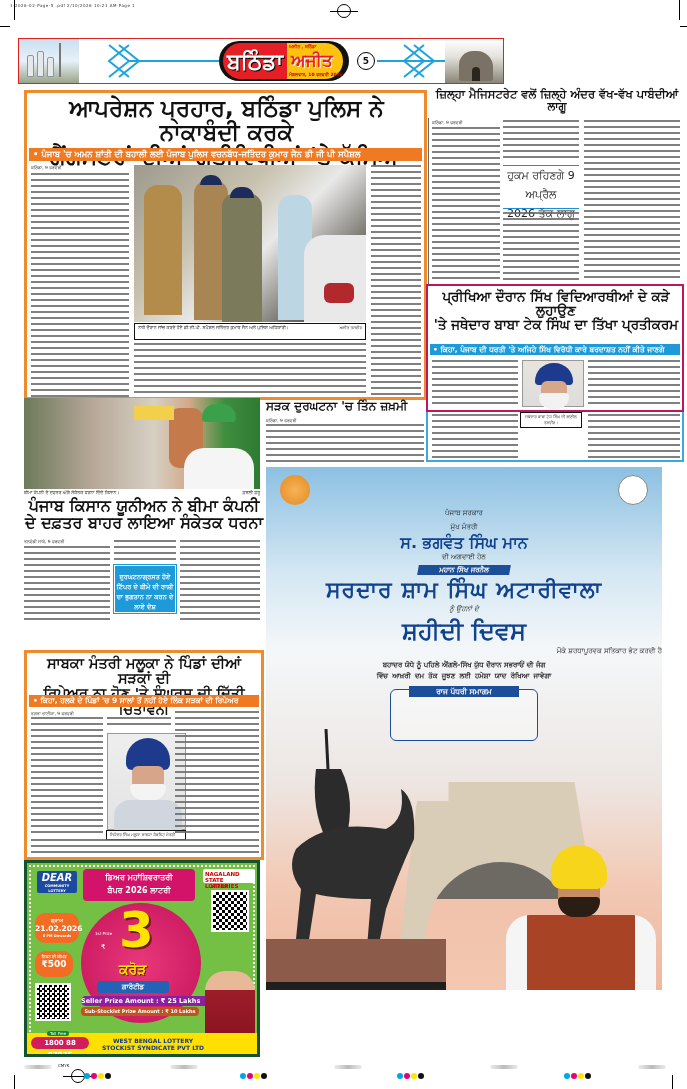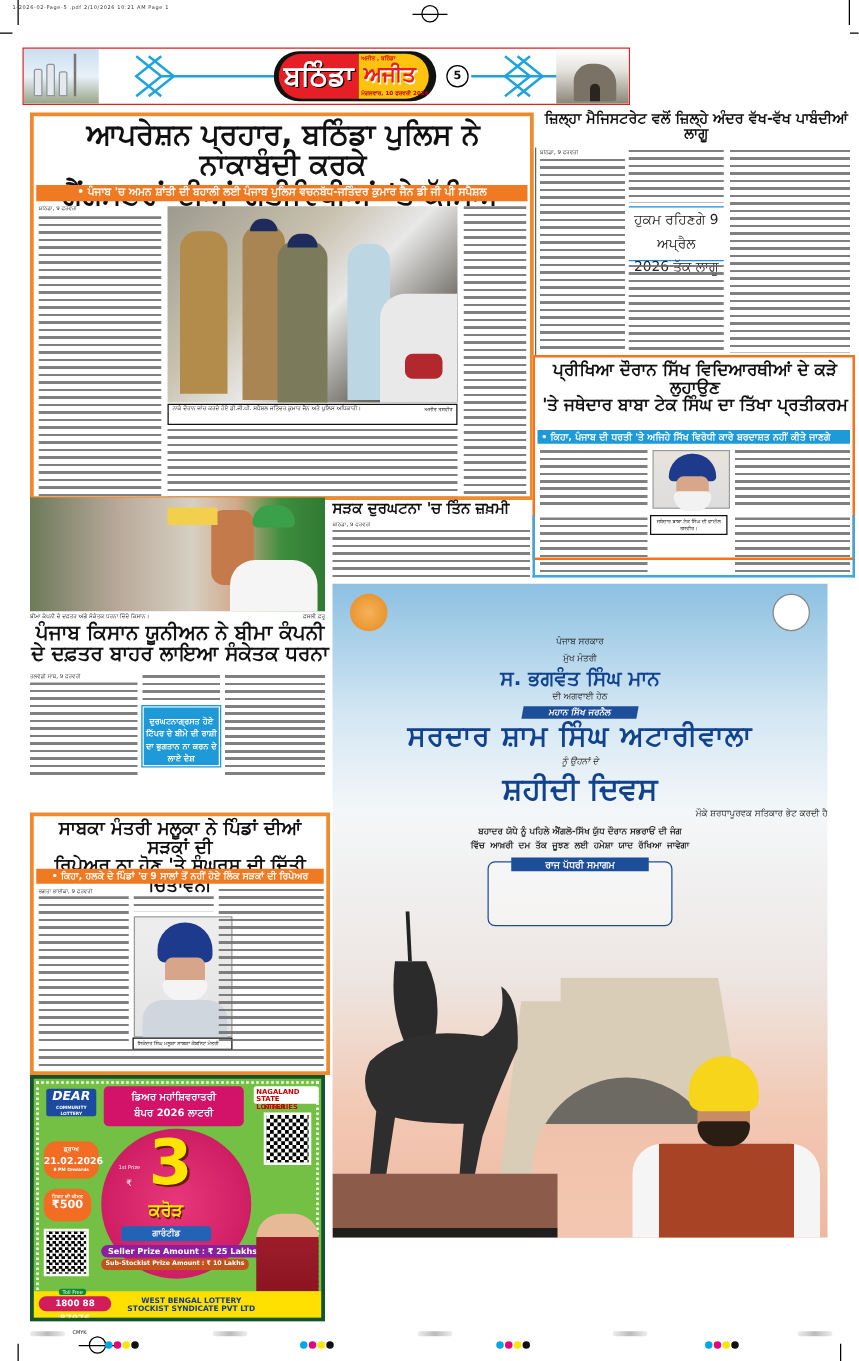--- a/index.html
+++ b/index.html
@@ -29,34 +29,34 @@
   .mh-page { left: 338px; top: 13px; width: 18px; height: 18px; border: 1px solid #000; border-radius: 50%; font-size: 9px; font-weight: bold; display:flex; align-items:center; justify-content:center; background:#fff; }
 
   
   .col-text { font-size: 4.4px; line-height: 6.2px; color: #222; text-align: justify; overflow: hidden; }
   .lines { background: repeating-linear-gradient(180deg, #6a6a6a 0px, #6a6a6a 2px, transparent 2px, transparent 6px); opacity: 0.85; }
 
   
   .story1 { left: 24px; top: 90px; width: 403px; height: 310px; border: 3px solid #ef8a2d; background: #fff; }
   .headline { font-weight: bold; color: #111; text-align: center; line-height: 1.05; }
   .s1-head { left: 4px; top: 3px; width: 391px; font-size: 23px; }
-  .orange-bar { background: #ef7a22; color: #fff; font-size: 8.5px; font-weight: bold; padding: 1px 4px; white-space: nowrap; overflow: hidden; text-align: center; }
+  .orange-bar { background: #ef7a22; color: #fff; font-size: 8.5px; font-weight: bold; padding: 1px 4px; white-space: nowrap; overflow: hidden; }
   .s1-sub { left: 2px; top: 55px; width: 393px; height: 13px; }
   .photo { background: #777; overflow: hidden; }
   .s1-photo { left: 107px; top: 72px; width: 232px; height: 157px; background: linear-gradient(135deg,#9d9a8e 0%,#c8c1ae 35%,#e8e8e8 55%,#6d6a62 80%,#3c3a35 100%); }
   .caption { font-size: 4.5px; color: #111; border: 1px solid #111; padding: 1px 3px; background: #fff; line-height: 6px; }
   .s1-caption { left: 107px; top: 230px; width: 232px; height: 17px; }
 
   
   .story2-head { left: 430px; top: 88px; width: 254px; font-size: 11.5px; }
   .story2-vrule { left: 428px; top: 118px; width: 1px; height: 290px; background: #666; }
   .story2-box { left: 503px; top: 165px; width: 76px; height: 44px; border-top: 1px solid #1a8fd6; border-bottom: 1px solid #1a8fd6; font-size: 11px; text-align: center; line-height: 19px; color: #222; }
 
   
-  .story3 { left: 426px; top: 284px; width: 258px; height: 164px; border: 2px solid #f97316; background: #fff; }
+  .story3 { left: 426px; top: 284px; width: 258px; height: 128px; border: 2px solid #be185d; background: #fff; }
   .s3-head { left: 3px; top: 3px; width: 250px; font-size: 13.5px; }
   .blue-bar { background: #1e9ad9; color: #fff; font-size: 7.5px; font-weight: bold; padding: 1px 3px; white-space: nowrap; overflow: hidden; }
   .s3-sub { left: 2px; top: 58px; width: 250px; height: 11px; }
   .s3-photo { left: 94px; top: 82px; width: 62px; height: 47px; background: linear-gradient(180deg,#e8e4dc 0%,#ddd 100%); border:1px solid #999; }
   .turban { left: 12px; top: 2px; width: 38px; height: 22px; background: #1d3a8c; border-radius: 20px 20px 4px 4px; }
   .face { left: 18px; top: 20px; width: 26px; height: 22px; background: #d8a78a; border-radius: 6px 6px 10px 10px; }
   .beard { left: 16px; top: 32px; width: 30px; height: 16px; background: #f2f2f2; border-radius: 4px 4px 12px 12px; }
 
   
   .farm-photo { left: 24px; top: 398px; width: 236px; height: 91px; background: linear-gradient(90deg,#6d7a5a 0%,#b9a99a 30%,#d6d0c3 55%,#d2a98a 70%,#3f8e3e 85%,#2e7a32 100%); }
@@ -82,21 +82,21 @@
   .lot-nagaland { left: 176px; top: 6px; width: 52px; height: 14px; background:#fff; color:#c00; font-size:5.5px; font-weight:bold; padding:2px; border-radius:2px; }
   .lot-qr1 { left: 184px; top: 25px; width: 38px; height: 42px; background: repeating-conic-gradient(#000 0% 25%, #fff 0% 50%) 0 0/6px 6px; border:2px solid #fff; }
   .lot-circle { left: 54px; top: 40px; width: 120px; height: 120px; border-radius: 50%; background: radial-gradient(circle,#e8387a 0%,#c4125a 100%); }
   .lot-three { left: 92px; top: 42px; font-size: 50px; font-weight: bold; color: #ffe400; text-shadow: 2px 2px 0 #6b1b00; line-height: 1; }
   .lot-crore { left: 92px; top: 98px; font-size: 14px; font-weight: bold; color:#ffe400; text-shadow: 1px 1px 0 #6b1b00; }
   .lot-date { left: 8px; top: 50px; width: 44px; height: 30px; background: #f26c24; color:#fff; font-weight:bold; font-size: 7.5px; text-align:center; line-height: 11px; border-radius: 10px; padding-top:4px; }
   .lot-price { left: 8px; top: 88px; width: 38px; height: 26px; background: #f26c24; color:#fff; font-weight:bold; font-size: 9px; text-align:center; line-height: 10px; border-radius: 10px; padding-top:3px; }
   .lot-price small { display:block; font-size:4px; line-height: 5px; }
   .lot-qr2 { left: 8px; top: 120px; width: 36px; height: 38px; background: repeating-conic-gradient(#000 0% 25%, #fff 0% 50%) 0 0/5px 5px; border:2px solid #fff; }
   .lot-guarantee { left: 70px; top: 118px; width: 72px; height: 12px; background: #2263b5; color:#fff; font-size: 7px; font-weight:bold; text-align:center; border-radius: 3px; line-height: 12px; }
-  .lot-seller { left: 54px; top: 133px; width: 130px; height: 10px; background: #8a1fa0; color:#fff; font-size: 6.5px; font-weight:bold; text-align:center; line-height:10px; border-radius: 5px; }
+  .lot-seller { left: 54px; top: 133px; width: 130px; height: 10px; background: #8a1fa0; color:#fff; font-size: 6.5px; font-weight:bold; line-height:10px; border-radius: 5px; }
   .lot-sub { left: 54px; top: 144px; width: 118px; height: 9px; background: #c1531c; color:#fff; font-size: 5px; font-weight:bold; text-align:center; line-height:9px; border-radius: 4px; }
   .lot-man { left: 178px; top: 108px; width: 50px; height: 62px; background: linear-gradient(180deg,#e8b996 0%,#e8b996 30%,#9e1c2a 30%,#8b1522 100%); border-radius: 20px 20px 0 0; }
   .lot-bottom { left: 0; top: 170px; width: 230px; height: 22px; background: #ffe000; }
   .lot-phone { left: 4px; top: 174px; width: 58px; height: 12px; background:#d31c5c; color:#fff; font-size: 7px; font-weight:bold; border-radius:6px; text-align:center; line-height:12px; }
   .lot-stockist { left: 66px; top: 174px; width: 120px; font-size: 6px; font-weight: bold; color:#123a8a; text-align:center; line-height: 7px; }
 
   
   .govad { left: 266px; top: 467px; width: 396px; height: 523px; background: linear-gradient(180deg,#8cc0e2 0%,#d4e7f3 20%,#f4f7f9 35%,#ede6e3 60%,#f2c9b4 80%,#efb7a0 100%); overflow:hidden; }
   .gov-logo-l { left: 14px; top: 8px; width: 30px; height: 30px; border-radius:50%; background: radial-gradient(circle,#f6b25a 0%,#e58a1e 100%); }
   .gov-logo-r { left: 352px; top: 8px; width: 30px; height: 30px; border-radius:50%; background:#fff; border:1px solid #888; }

